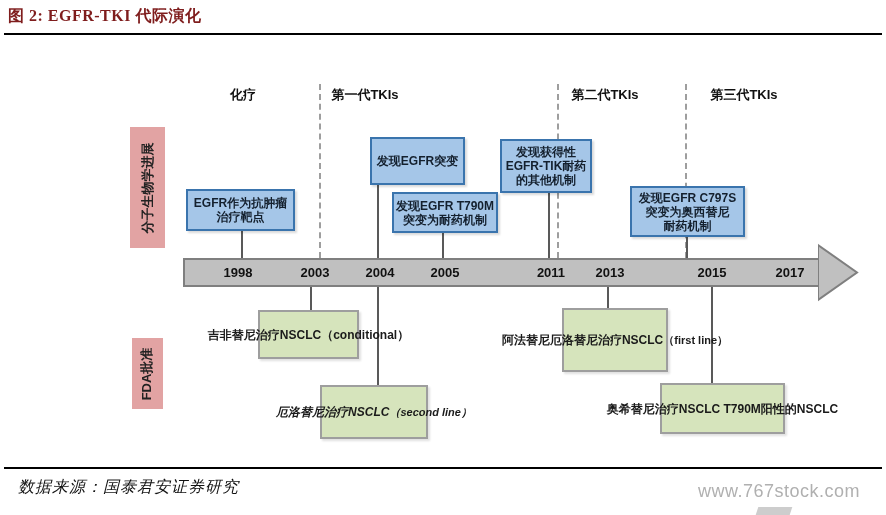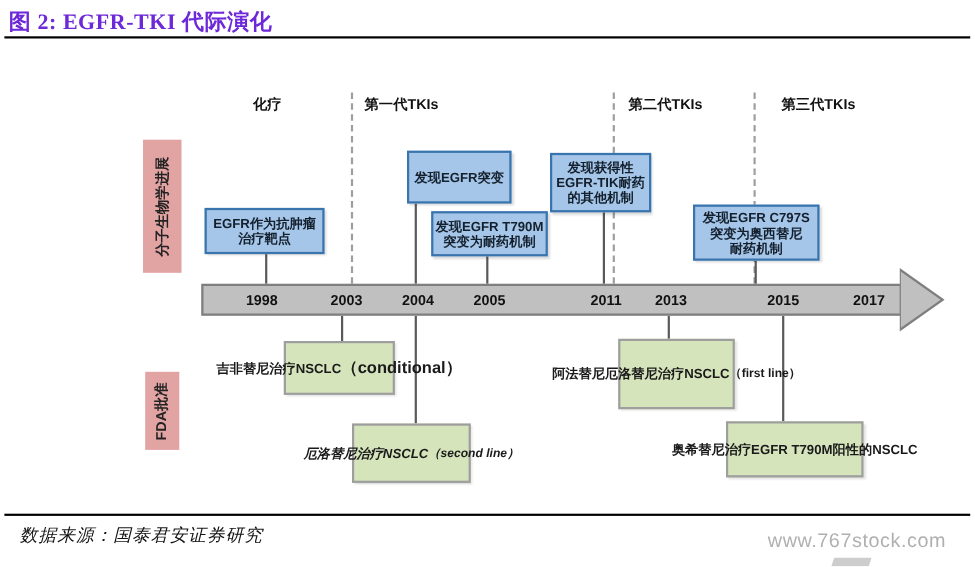--- a/index.html
+++ b/index.html
@@ -1,19 +1,19 @@
 <!DOCTYPE html>
 <html><head>
 <meta charset="utf-8">
 <style>
   html,body{margin:0;padding:0;background:#fff;}
   .page{position:relative;width:886px;height:515px;background:#ffffff;overflow:hidden;
         font-family:"Liberation Sans","DejaVu Sans",sans-serif;color:#111;}
   .fig-title{position:absolute;left:8px;top:6px;font-family:"Liberation Serif","DejaVu Serif",serif;
-        font-weight:bold;font-size:20px;color:#6d28d9;letter-spacing:.5px;}
+        font-weight:bold;font-size:16px;color:#7f1d1d;letter-spacing:.5px;}
   .title-rule{position:absolute;left:4px;top:33px;width:878px;height:2px;background:#000;}
   .footer-rule{position:absolute;left:4px;top:467px;width:878px;height:2px;background:#000;}
   .source-note{position:absolute;left:18px;top:477px;font-family:"Liberation Serif","DejaVu Serif",serif;
         font-style:italic;font-size:16px;color:#111;letter-spacing:1px;}
   .watermark{position:absolute;left:698px;top:481px;font-size:18px;color:#b0b0b0;letter-spacing:.5px;}
   .wm-glyph{position:absolute;left:757px;top:507px;width:34px;height:8px;background:#cdcdcd;transform:skewX(-18deg);}
 
   .phase-label{position:absolute;top:86px;font-size:13px;font-weight:bold;color:#111;text-align:center;width:84px;}
   .phase-divider{position:absolute;top:84px;height:174px;width:0;border-left:2px dashed #9e9e9e;}
 
@@ -90,36 +90,36 @@
   </div>
   <div class="mbox" style="left:630px;top:186px;width:115px;height:51px;">
     <span>发现EGFR C797S</span>
     <span>突变为奥西替尼</span>
     <span>耐药机制</span>
   </div>
 
   <div class="abox" style="left:258px;top:310px;width:101px;height:49px;">
     <span>吉非替尼治疗</span>
     <span>NSCLC</span>
-    <span style="font-size:15px;">（conditional）</span>
+    <span style="font-size:12px;">（conditional）</span>
   </div>
   <div class="abox" style="left:320px;top:385px;width:108px;height:54px;font-style:italic;">
     <span>厄洛替尼治疗</span>
     <span>NSCLC</span>
     <span style="font-size:11px;">（second line）</span>
   </div>
   <div class="abox" style="left:562px;top:308px;width:106px;height:64px;">
     <span>阿法替尼</span>
     <span>厄洛替尼</span>
     <span>治疗NSCLC</span>
     <span style="font-size:11px;">（first line）</span>
   </div>
   <div class="abox" style="left:660px;top:383px;width:125px;height:51px;">
     <span>奥希替尼</span>
-    <span>治疗EGFR T790M阳</span>
+    <span>治疗NSCLC T790M阳</span>
     <span>性的NSCLC</span>
   </div>
 
   <div class="tl-bar">
     <span class="year" style="left:28px;">1998</span>
     <span class="year" style="left:105px;">2003</span>
     <span class="year" style="left:170px;">2004</span>
     <span class="year" style="left:235px;">2005</span>
     <span class="year" style="left:341px;">2011</span>
     <span class="year" style="left:400px;">2013</span>

